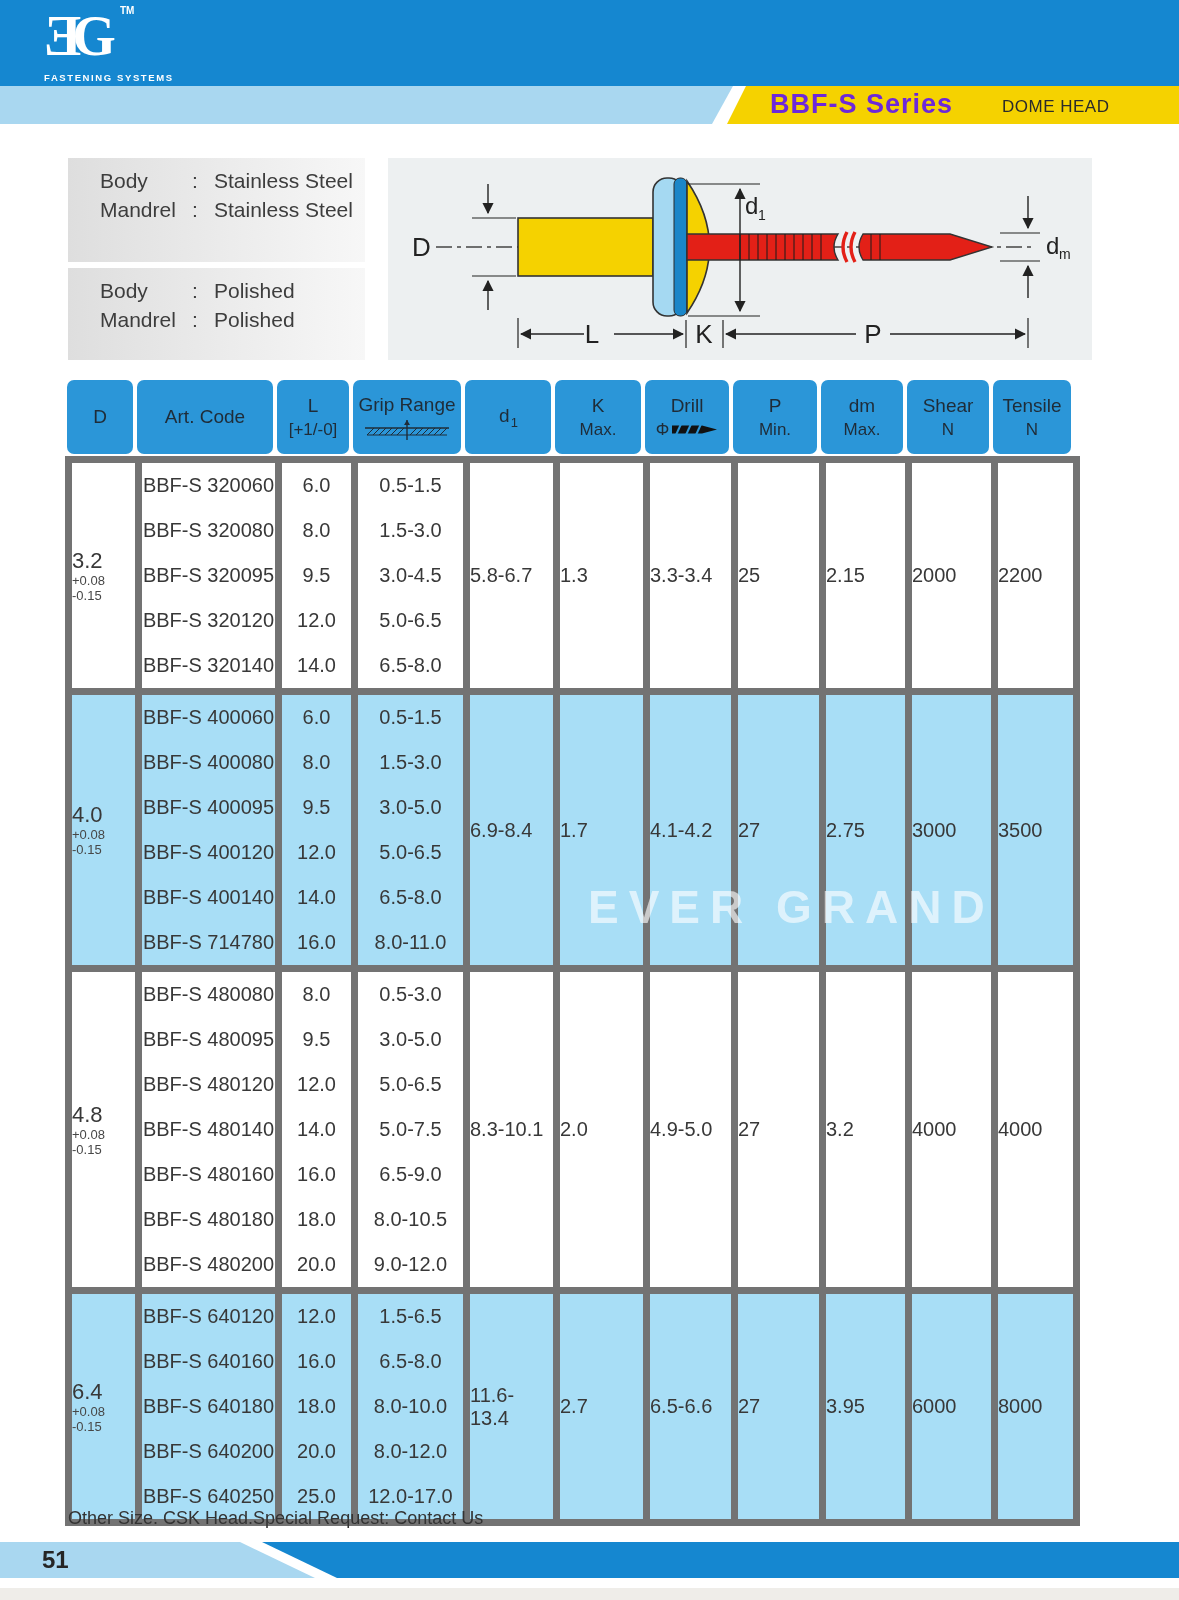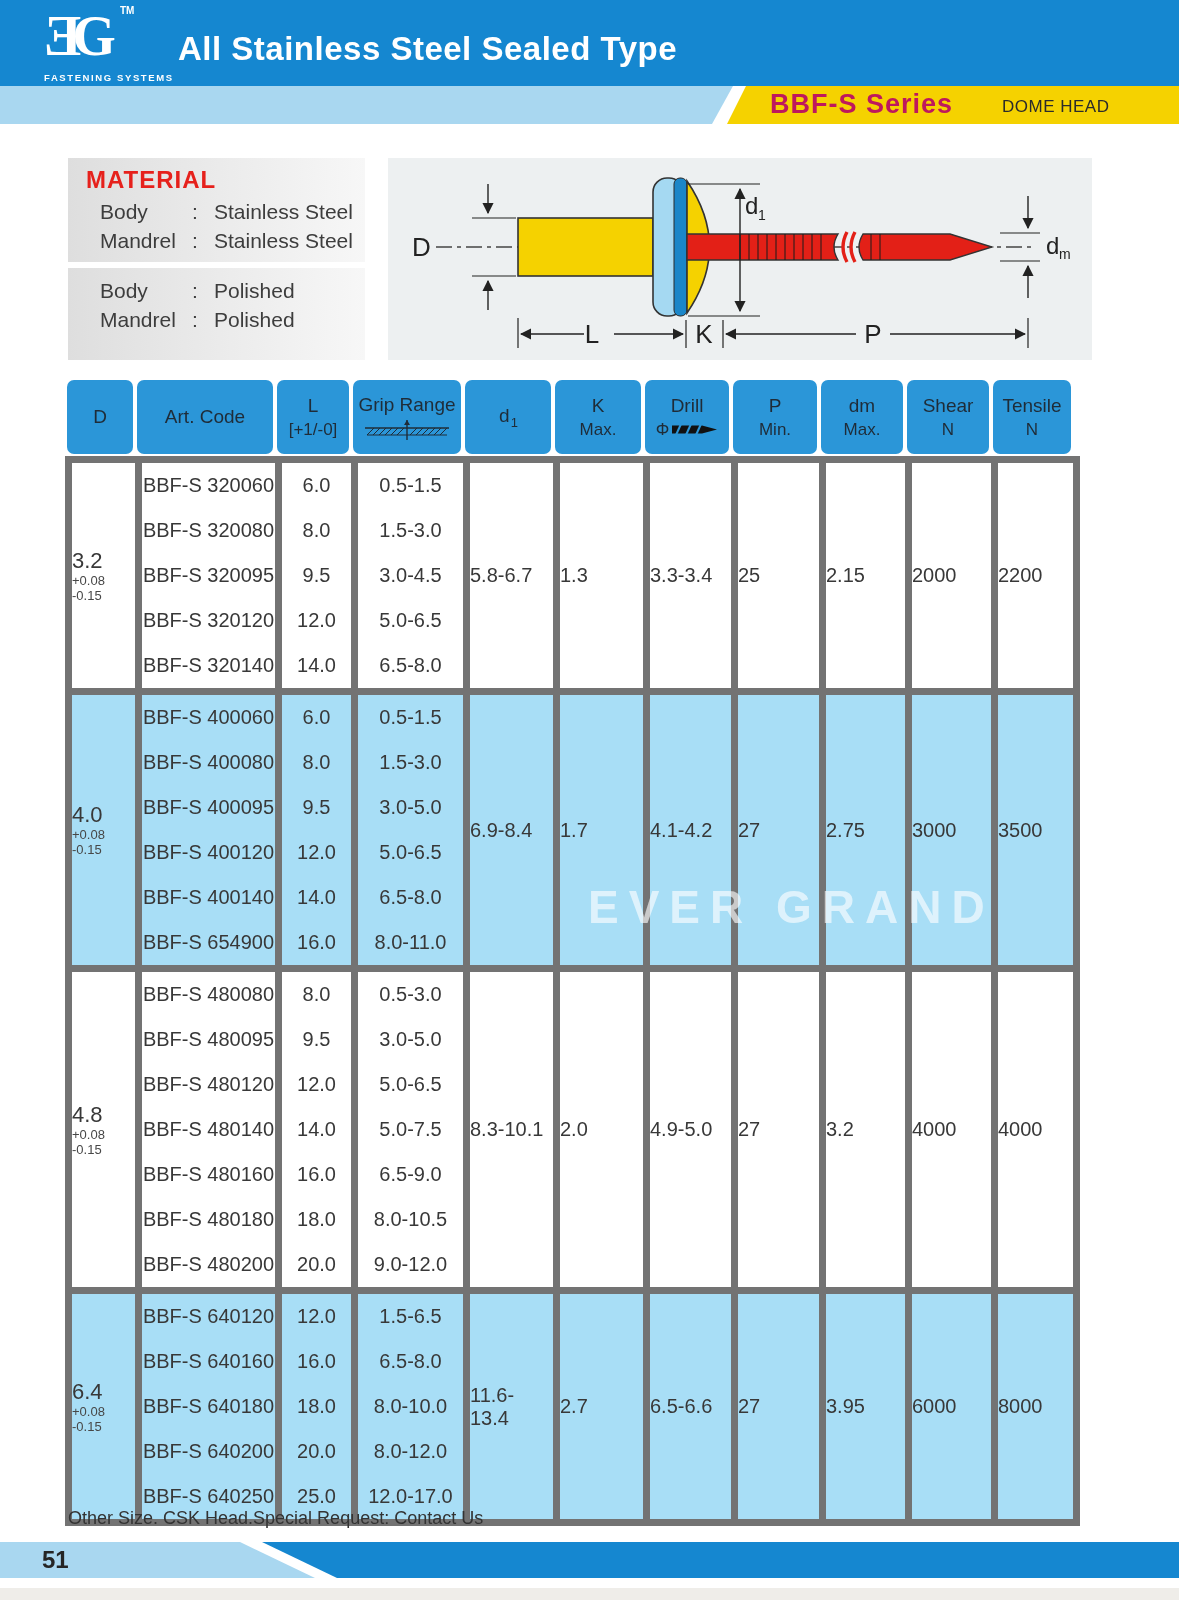--- a/index.html
+++ b/index.html
@@ -15,21 +15,21 @@
   .logo-e { transform:scaleX(-1); margin-right:-9px; }
   .logo-tm { display:inline-block; font-size:10px; font-weight:bold; vertical-align:top; position:relative; top:-2px; left:4px; }
   .logo-sub { font-size:9.5px; font-weight:bold; letter-spacing:1.6px; margin-top:8px; }
   .main-title { position:absolute; left:178px; top:30px; color:#ffffff; font-size:33px; font-weight:bold; letter-spacing:0.5px; }
 
   .sub-strip { position:absolute; left:0; top:86px; width:1179px; height:38px; }
   .strip-lightblue { position:absolute; inset:0; background:#a9d7f0;
     clip-path:polygon(0 0, 733px 0, 712px 38px, 0 38px); }
   .strip-yellow { position:absolute; inset:0; background:#f5d200;
     clip-path:polygon(746px 0, 1179px 0, 1179px 38px, 727px 38px); }
-  .series-label { position:absolute; left:770px; top:3px; font-size:27px; font-weight:bold; color:#be185d; letter-spacing:1px; }
+  .series-label { position:absolute; left:770px; top:3px; font-size:27px; font-weight:bold; color:#6d28d9; letter-spacing:1px; }
   .head-type-label { position:absolute; left:1002px; top:11px; font-size:17px; color:#2b2b2b; letter-spacing:0.5px; }
 
   
   .info-panel { position:absolute; left:68px; width:297px; background:linear-gradient(90deg,#dedede 0%,#ececec 55%,#f7f7f7 100%); padding:8px 0 8px 18px; }
   .panel-material { top:158px; height:104px; }
   .panel-finish { top:268px; height:92px; }
   .panel-heading { color:#e6211c; font-size:24px; font-weight:bold; letter-spacing:1px; margin-bottom:3px; }
   .panel-row { display:flex; font-size:21px; color:#3d3d3d; line-height:29px; }
   .panel-label { width:92px;margin-left:14px; }
   .panel-sep { width:22px; }
@@ -80,32 +80,30 @@
 
 <div class="page">
 
   <div class="top-bar">
     <div class="logo">
       <div class="logo-row">
         <span class="logo-letter logo-e">E</span><span class="logo-letter">G</span><span class="logo-tm">TM</span>
       </div>
       <div class="logo-sub">FASTENING SYSTEMS</div>
     </div>
-    <div class="main-title">All Stainless Steel Sealed Type</div>
   </div>
 
   <div class="sub-strip">
     <div class="strip-lightblue"></div>
     <div class="strip-yellow"></div>
     <div class="series-label">BBF-S Series</div>
     <div class="head-type-label">DOME HEAD</div>
   </div>
 
   <div class="info-panel panel-material">
-    <div class="panel-heading">MATERIAL</div>
     <div class="panel-row">
       <span class="panel-label">Body</span>
       <span class="panel-sep">:</span>
       <span>Stainless Steel</span>
     </div>
     <div class="panel-row">
       <span class="panel-label">Mandrel</span>
       <span class="panel-sep">:</span>
       <span>Stainless Steel</span>
     </div>
@@ -347,21 +345,21 @@
               <div class="d-val">4.0</div>
               <div class="d-tol">+0.08</div>
               <div class="d-tol">-0.15</div>
             </td>
             <td>
               <div class="stack-item">BBF-S 400060</div>
               <div class="stack-item">BBF-S 400080</div>
               <div class="stack-item">BBF-S 400095</div>
               <div class="stack-item">BBF-S 400120</div>
               <div class="stack-item">BBF-S 400140</div>
-              <div class="stack-item">BBF-S 654900</div>
+              <div class="stack-item">BBF-S 714780</div>
             </td>
             <td>
               <div class="stack-item">6.0</div>
               <div class="stack-item">8.0</div>
               <div class="stack-item">9.5</div>
               <div class="stack-item">12.0</div>
               <div class="stack-item">14.0</div>
               <div class="stack-item">16.0</div>
             </td>
             <td>

